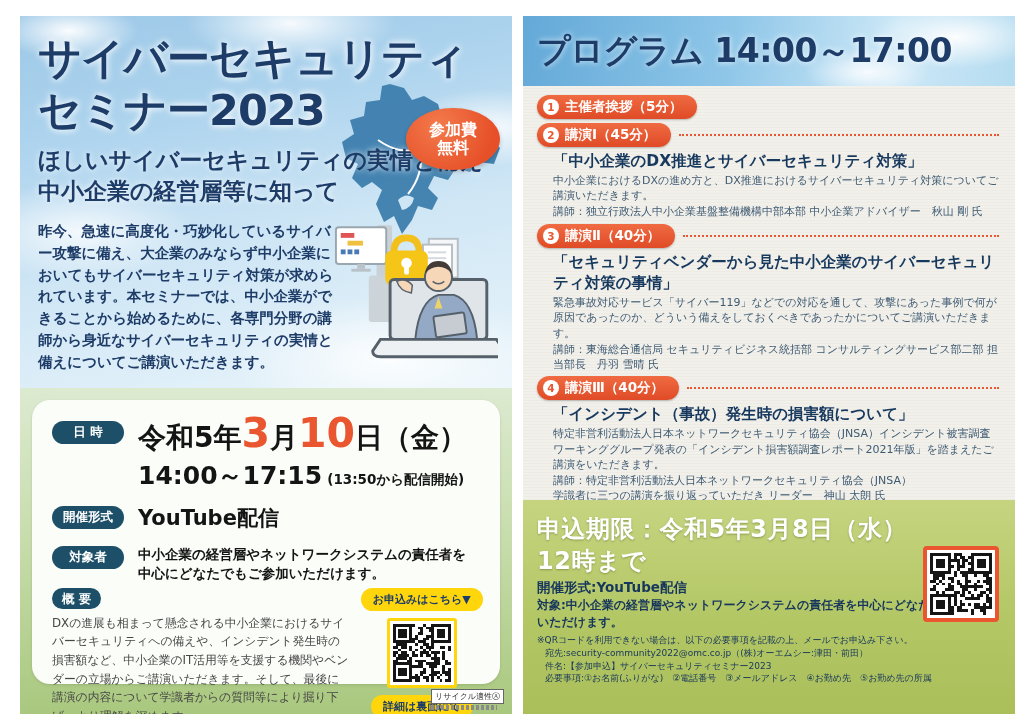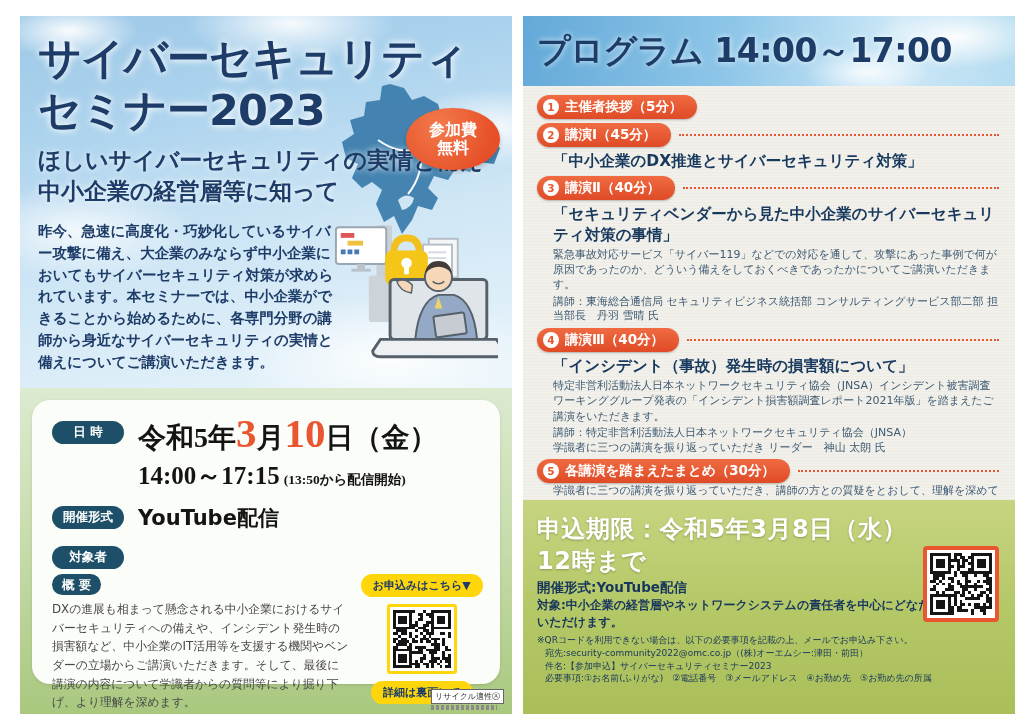--- a/index.html
+++ b/index.html
@@ -37,21 +37,21 @@
 
   .green {
     position:relative; height:326px; padding:12px 12px 0 12px;
     background:linear-gradient(180deg,#dcead0 0%,#c8ddad 45%,#a9c87e 100%);
   }
   .white-box { background:#fbfdf8; border-radius:18px; height:284px; padding:12px 16px 10px 20px;
     box-shadow:0 1px 3px rgba(0,0,0,.12); }
   .info-row { display:flex; align-items:flex-start; margin-bottom:5px; }
   .pill-navy { background:#1d5068; color:#fff; font-weight:bold; font-size:12.5px; padding:3px 10px;
     border-radius:999px; white-space:nowrap; min-width:72px; text-align:center; margin-top:9px; }
-  .date-block { margin-left:14px;font-family:Liberation Serif, serif; }
+  .date-block { margin-left:14px; }
   .date-line { line-height:1.05; }
   .d-era, .d-unit, .d-tail { font-size:28px; font-weight:bold; color:#141414; }
   .d-num { font-size:41px; font-weight:bold; color:#e9562f; }
   .time-line { margin-top:4px; }
   .t-time { font-size:25px; font-weight:bold; color:#141414; }
   .t-note { font-size:13.5px; font-weight:bold; color:#141414; }
   .fmt-value { margin-left:14px; margin-top:7px; font-size:21px; font-weight:bold; color:#141414; }
   .target-value { margin-left:14px; margin-top:8px; font-size:13.5px; font-weight:bold; color:#141414;
     line-height:1.4; width:336px; }
   .overview-wrap { display:flex; margin-top:2px; }
@@ -182,20 +182,21 @@
               <span class="t-note">(13:50から配信開始)</span>
             </div>
           </div>
         </div>
         <div class="info-row">
           <span class="pill-navy">開催形式</span>
           <span class="fmt-value">YouTube配信</span>
         </div>
         <div class="info-row">
           <span class="pill-navy">対象者</span>
+          <span class="target-value">中小企業の経営層やネットワークシステムの責任者を中心にどなたでもご参加いただけます。</span>
         </div>
         <div class="overview-wrap">
           <div class="overview-left">
             <span class="pill-navy" style="margin-top:0">概 要</span>
             <p class="overview-text">DXの進展も相まって懸念される中小企業におけるサイバーセキュリティへの備えや、インシデント発生時の損害額など、中小企業のIT活用等を支援する機関やベンダーの立場からご講演いただきます。そして、最後に講演の内容について学識者からの質問等により掘り下げ、より理解を深めます。</p>
           </div>
           <div class="overview-right">
             <span class="btn-yellow">お申込みはこちら▼</span>
             <div class="qr-frame-left">
               <div class="qr-grid">
@@ -472,20 +473,22 @@
 
       <div class="prog-item">
         <div class="prog-head">
           <span class="pill-orange">
               <span class="pnum">2</span>
               <span>講演Ⅰ（45分）</span>
             </span>
           <span class="dots"></span>
         </div>
         <div class="talk-title">「中小企業のDX推進とサイバーセキュリティ対策」</div>
+        <p class="p-desc">中小企業におけるDXの進め方と、DX推進におけるサイバーセキュリティ対策についてご講演いただきます。</p>
+        <p class="p-speaker">講師：独立行政法人中小企業基盤整備機構中部本部 中小企業アドバイザー　秋山 剛 氏</p>
       </div>
 
       <div class="prog-item">
         <div class="prog-head">
           <span class="pill-orange">
               <span class="pnum">3</span>
               <span>講演Ⅱ（40分）</span>
             </span>
           <span class="dots"></span>
         </div>

